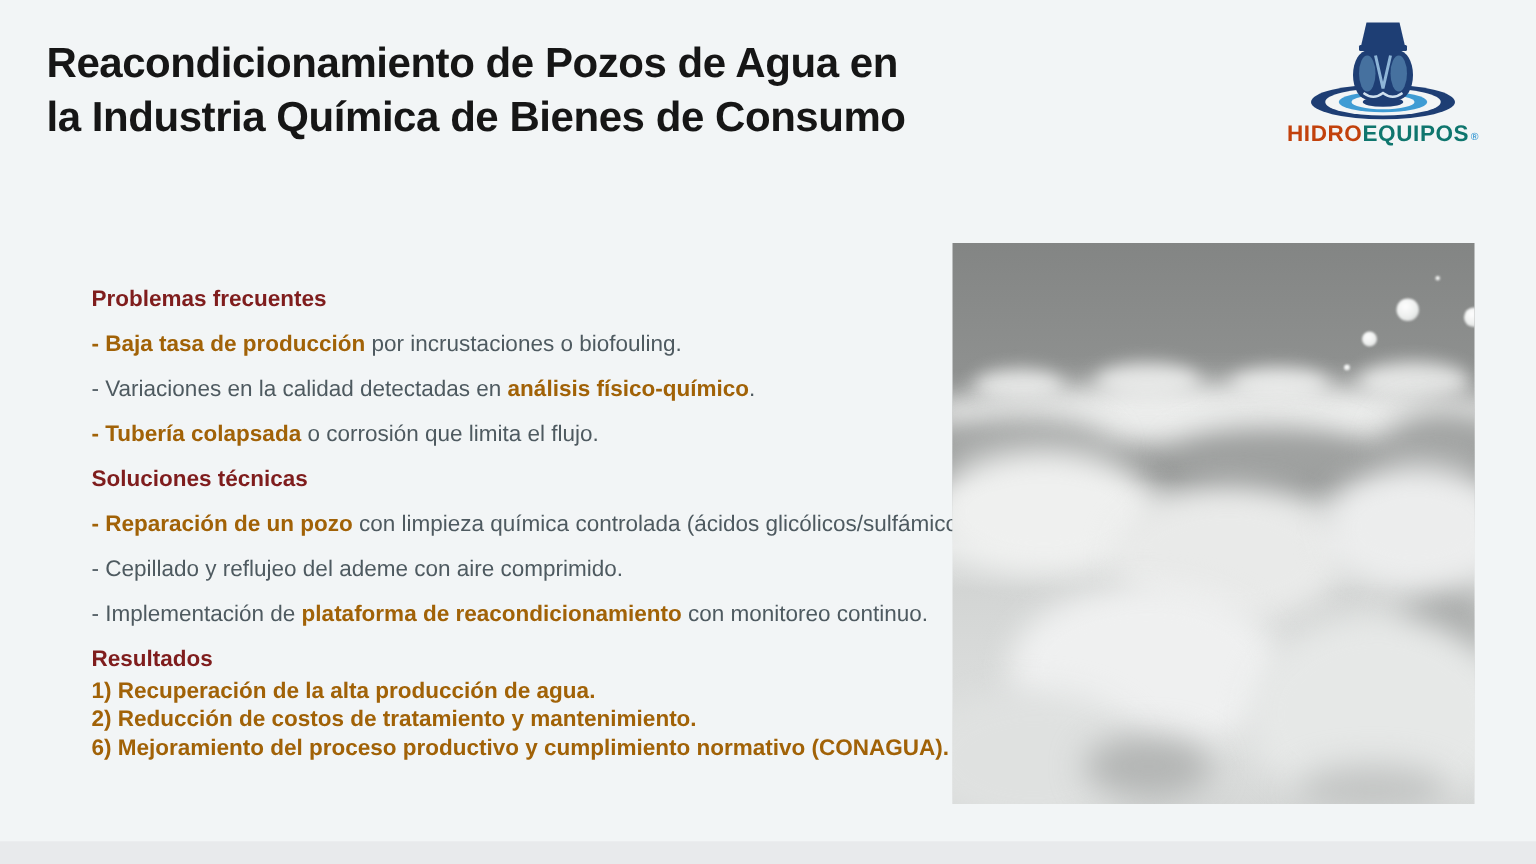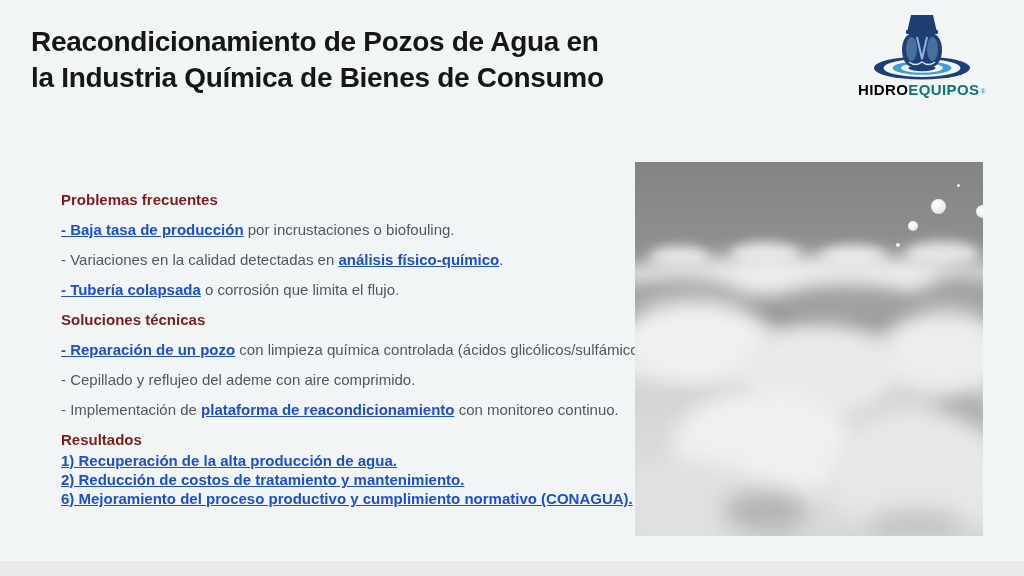--- a/index.html
+++ b/index.html
@@ -12,29 +12,29 @@
   
   .title-block{position:absolute;left:31px;top:24px;}
   .title-block h1{margin:0;font-size:28px;line-height:36px;font-weight:800;
     color:#161616;letter-spacing:-0.3px;}
   .title-line{display:block;}
 
   
   .logo{position:absolute;left:852px;top:13px;width:140px;
     display:flex;flex-direction:column;align-items:center;}
   .logo-text{margin-top:1px;font-size:15px;font-weight:800;letter-spacing:0.4px;line-height:16px;}
-  .logo-text .navy{color:#000000;}
+  .logo-text .navy{color:#c2410c;}
   .logo-text .blue{color:#0f766e;}
   .logo-text .reg{font-size:7px;color:#3f9cd4;vertical-align:1px;margin-left:1px;font-weight:700;}
 
   
   .content{position:absolute;left:61px;top:192px;width:545px;font-size:15px;color:#4e5a60;}
   .content h2{margin:0 0 15px 0;font-size:15px;line-height:15px;font-weight:700;color:#7f1d1d;}
   .content p{margin:0 0 15px 0;font-size:15px;line-height:15px;white-space:nowrap;}
-  .content p b{font-weight:700;color:#1d4ed8;text-decoration:underline;}
+  .content p b{font-weight:700;color:#a16207;}
   .content .results h2{margin-bottom:4px;}
   .content .results p{margin:0;line-height:19px;}
 
   
   .photo{position:absolute;left:635px;top:162px;width:348px;height:374px;margin:0;
     overflow:hidden;
     background:linear-gradient(180deg,
       #838584 0%, #8e908f 22%, #989a99 42%,
       #c9cbca 48%, #e4e6e5 54%, #d3d5d4 62%,
       #d9dbda 76%, #dee0df 90%, #d6d8d7 100%);

